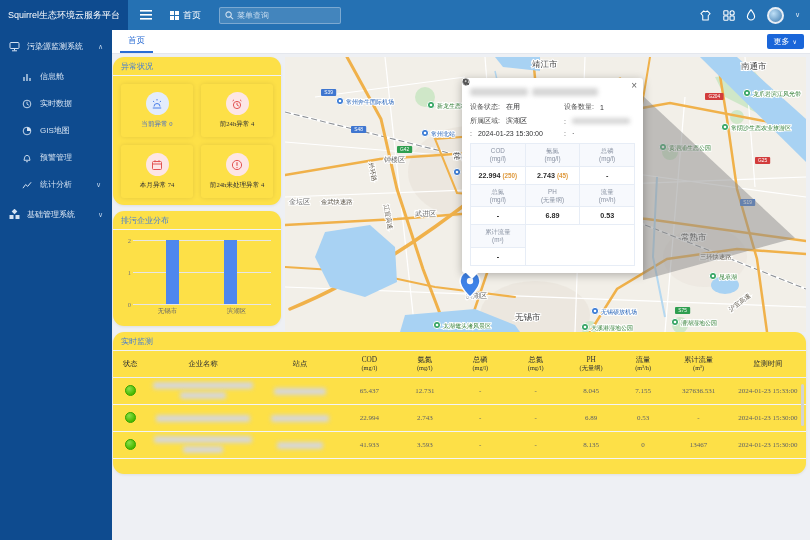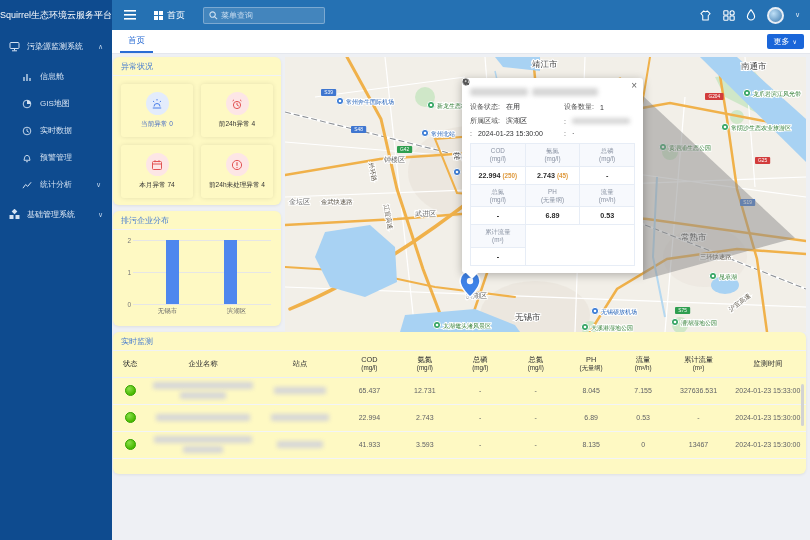--- a/index.html
+++ b/index.html
@@ -1,21 +1,21 @@
 <!DOCTYPE html>
 <html><head>
 <meta charset="utf-8">
 <style>
   * { margin:0; padding:0; box-sizing:border-box; }
   html,body { width:810px; height:540px; overflow:hidden; }
   body { position:relative; font-family:"Liberation Sans","DejaVu Sans",sans-serif; background:#eef0f4; }
 
   
   .topbar{position:absolute;left:0;top:0;right:0;height:30px;background:#2571b3;display:flex;align-items:center;z-index:40;}
-  .logo{width:112px;height:30px;background:#0e4b8f;color:#fff;font-size:9px;display:flex;align-items:center;justify-content:center;white-space:nowrap;}
+  .logo{width:128px;height:30px;background:#0e4b8f;color:#fff;font-size:9px;display:flex;align-items:center;justify-content:center;white-space:nowrap;}
   .hamburger{margin-left:12px;cursor:pointer;display:flex;}
   .crumb{margin-left:18px;color:#fff;font-size:9px;display:flex;align-items:center;gap:4px;cursor:pointer;}
   .search{margin-left:18px;width:122px;height:17px;background:rgba(255,255,255,.14);border:1px solid rgba(255,255,255,.30);border-radius:2px;display:flex;align-items:center;gap:3px;padding:0 5px;}
   .search input{flex:1;min-width:0;background:transparent;border:none;outline:none;color:#fff;font-size:8px;}
   .search input::placeholder{color:#c9ddf0;}
   .tb-right{margin-left:auto;display:flex;align-items:center;gap:11px;padding-right:10px;color:#fff;}
   .tb-ic{display:flex;cursor:pointer;}
   .avatar{width:17px;height:17px;border-radius:50%;border:2px solid #e8eef5;background:radial-gradient(circle at 35% 35%,#bfe0f7,#3c78ad);cursor:pointer;}
   .chev{color:#dce8f4;font-size:7px;cursor:pointer;}
 
@@ -25,21 +25,21 @@
   .side-sec .car{margin-left:auto;font-size:7px;color:#bcd2ea;}
   .side-item{display:flex;align-items:center;gap:8px;padding:8px 9px 8px 22px;cursor:pointer;}
   .side-item .car{margin-left:auto;margin-right:2px;font-size:7px;color:#bcd2ea;}
 
   
   .tabbar{position:absolute;left:112px;right:0;top:30px;height:24px;background:#fff;border-bottom:1px solid #e4e7ed;display:flex;align-items:center;z-index:20;}
   .tab{margin-left:8px;height:100%;display:flex;align-items:center;font-size:8.5px;color:#2a6cd4;border-bottom:2px solid #2a6cd4;padding:0 8px;cursor:pointer;}
   .more-btn{margin-left:auto;margin-right:6px;background:#1a66d9;color:#fff;border:none;border-radius:2px;font-size:8px;height:15px;display:flex;align-items:center;gap:3px;padding:0 7px;cursor:pointer;font-family:inherit;}
 
   
-  .panel{position:absolute;background:#fef9c3;border-radius:6px;box-shadow:0 1px 3px rgba(0,0,0,.07);}
+  .panel{position:absolute;background:#fde047;border-radius:11px;box-shadow:0 1px 3px rgba(0,0,0,.07);font-family:Liberation Serif, serif;}
   .p-head{height:19px;border-bottom:1px solid #f0f2f5;display:flex;align-items:center;padding:0 8px;color:#4a7fd0;font-size:8px;}
   .p-abnormal{left:113px;top:57px;width:168px;height:148px;}
   .cards{display:grid;grid-template-columns:1fr 1fr;gap:8px;padding:8px;}
   .card{box-shadow:0 0 5px rgba(0,0,0,.10);border-radius:3px;height:53px;display:flex;flex-direction:column;align-items:center;justify-content:center;gap:5px;cursor:pointer;}
   .cicon{width:23px;height:23px;border-radius:50%;display:flex;align-items:center;justify-content:center;}
   .ic-blue{background:#e3ecfc;color:#4a7fe8;}
   .ic-red{background:#fde6e6;color:#e25454;}
   .clabel{font-size:6.6px;color:#333;white-space:nowrap;}
   .clabel.lblue{color:#4a6fc4;}
 
@@ -173,33 +173,33 @@
             <line x1="8" y1="9" x2="8" y2="6"></line>
           </g>
         </svg>
       </span>
     <span>信息舱</span>
   </div>
   <div class="side-item">
     <span style="display:flex;">
         <svg width="10" height="10" viewBox="0 0 11 11">
           <circle cx="5.5" cy="5.5" r="4.2" fill="none" stroke="#d4e2f2" stroke-width="1"></circle>
-          <path d="M5.5,1.3 A4.2,4.2 0 0 1 9.7,5.5 L5.5,5.5 Z" fill="#d4e2f2"></path>
-        </svg>
-      </span>
-    <span>GIS地图</span>
+          <path d="M5.5,3 L5.5,5.7 L7.5,6.8" fill="none" stroke="#d4e2f2" stroke-width="1"></path>
+        </svg>
+      </span>
+    <span>实时数据</span>
   </div>
   <div class="side-item">
     <span style="display:flex;">
         <svg width="10" height="10" viewBox="0 0 11 11">
           <circle cx="5.5" cy="5.5" r="4.2" fill="none" stroke="#d4e2f2" stroke-width="1"></circle>
-          <path d="M5.5,3 L5.5,5.7 L7.5,6.8" fill="none" stroke="#d4e2f2" stroke-width="1"></path>
-        </svg>
-      </span>
-    <span>实时数据</span>
+          <path d="M5.5,1.3 A4.2,4.2 0 0 1 9.7,5.5 L5.5,5.5 Z" fill="#d4e2f2"></path>
+        </svg>
+      </span>
+    <span>GIS地图</span>
   </div>
   <div class="side-item">
     <span style="display:flex;">
         <svg width="10" height="10" viewBox="0 0 11 11">
           <path d="M2.2,8 L8.8,8 L8,4.5 a2.6,2.6 0 0 0 -5,0 Z" fill="none" stroke="#d4e2f2" stroke-width="1"></path>
           <line x1="4.5" y1="9.6" x2="6.5" y2="9.6" stroke="#d4e2f2" stroke-width="1"></line>
         </svg>
       </span>
     <span>预警管理</span>
   </div>

